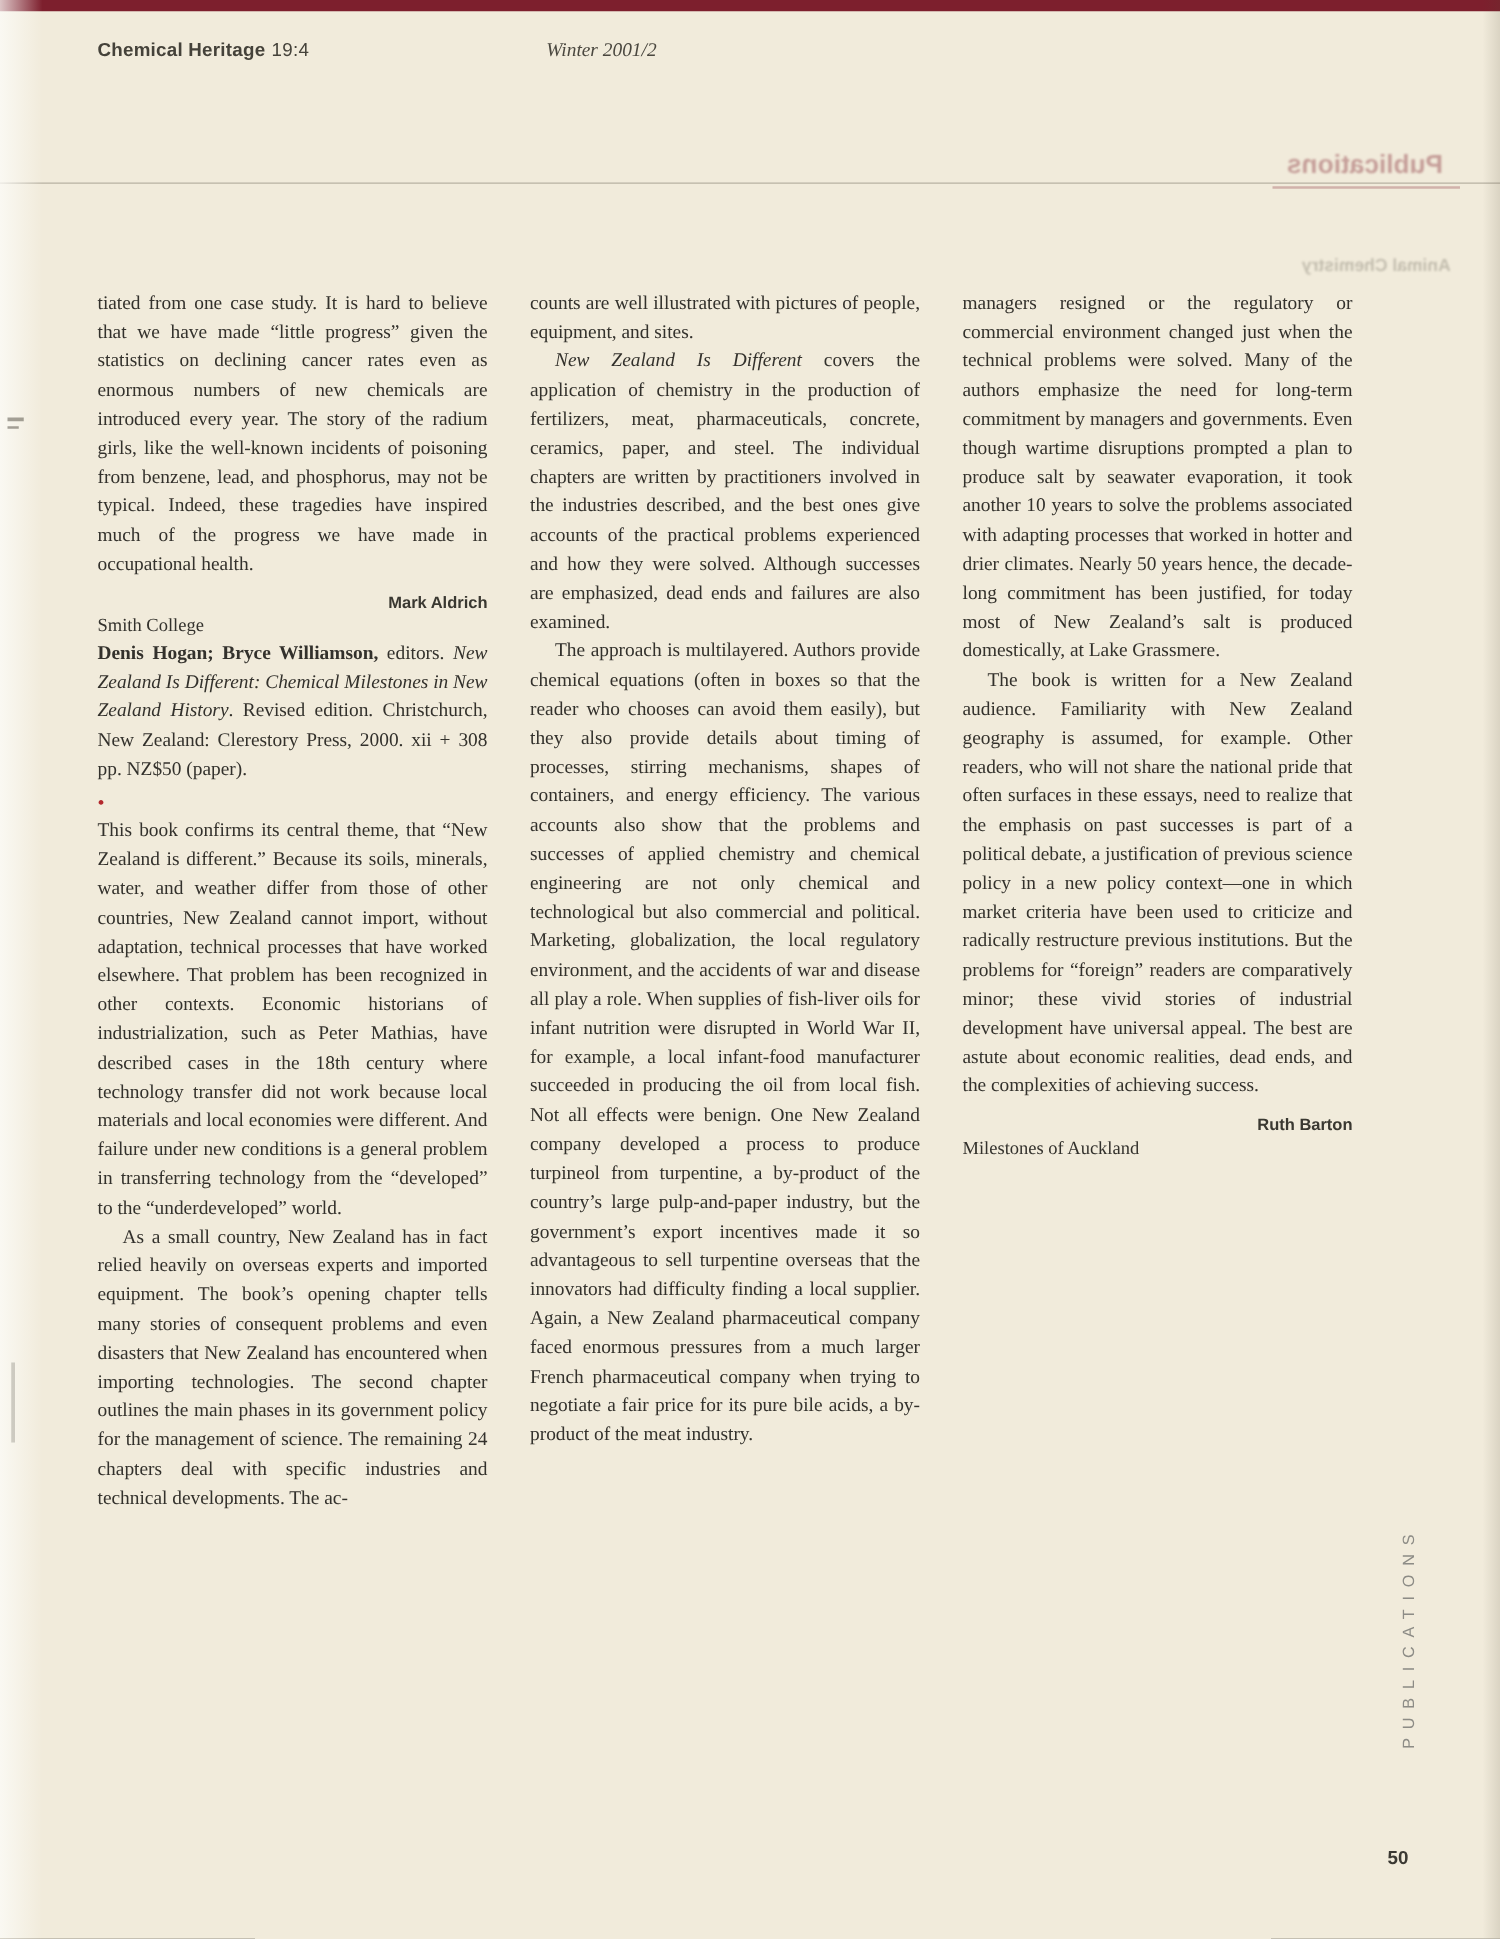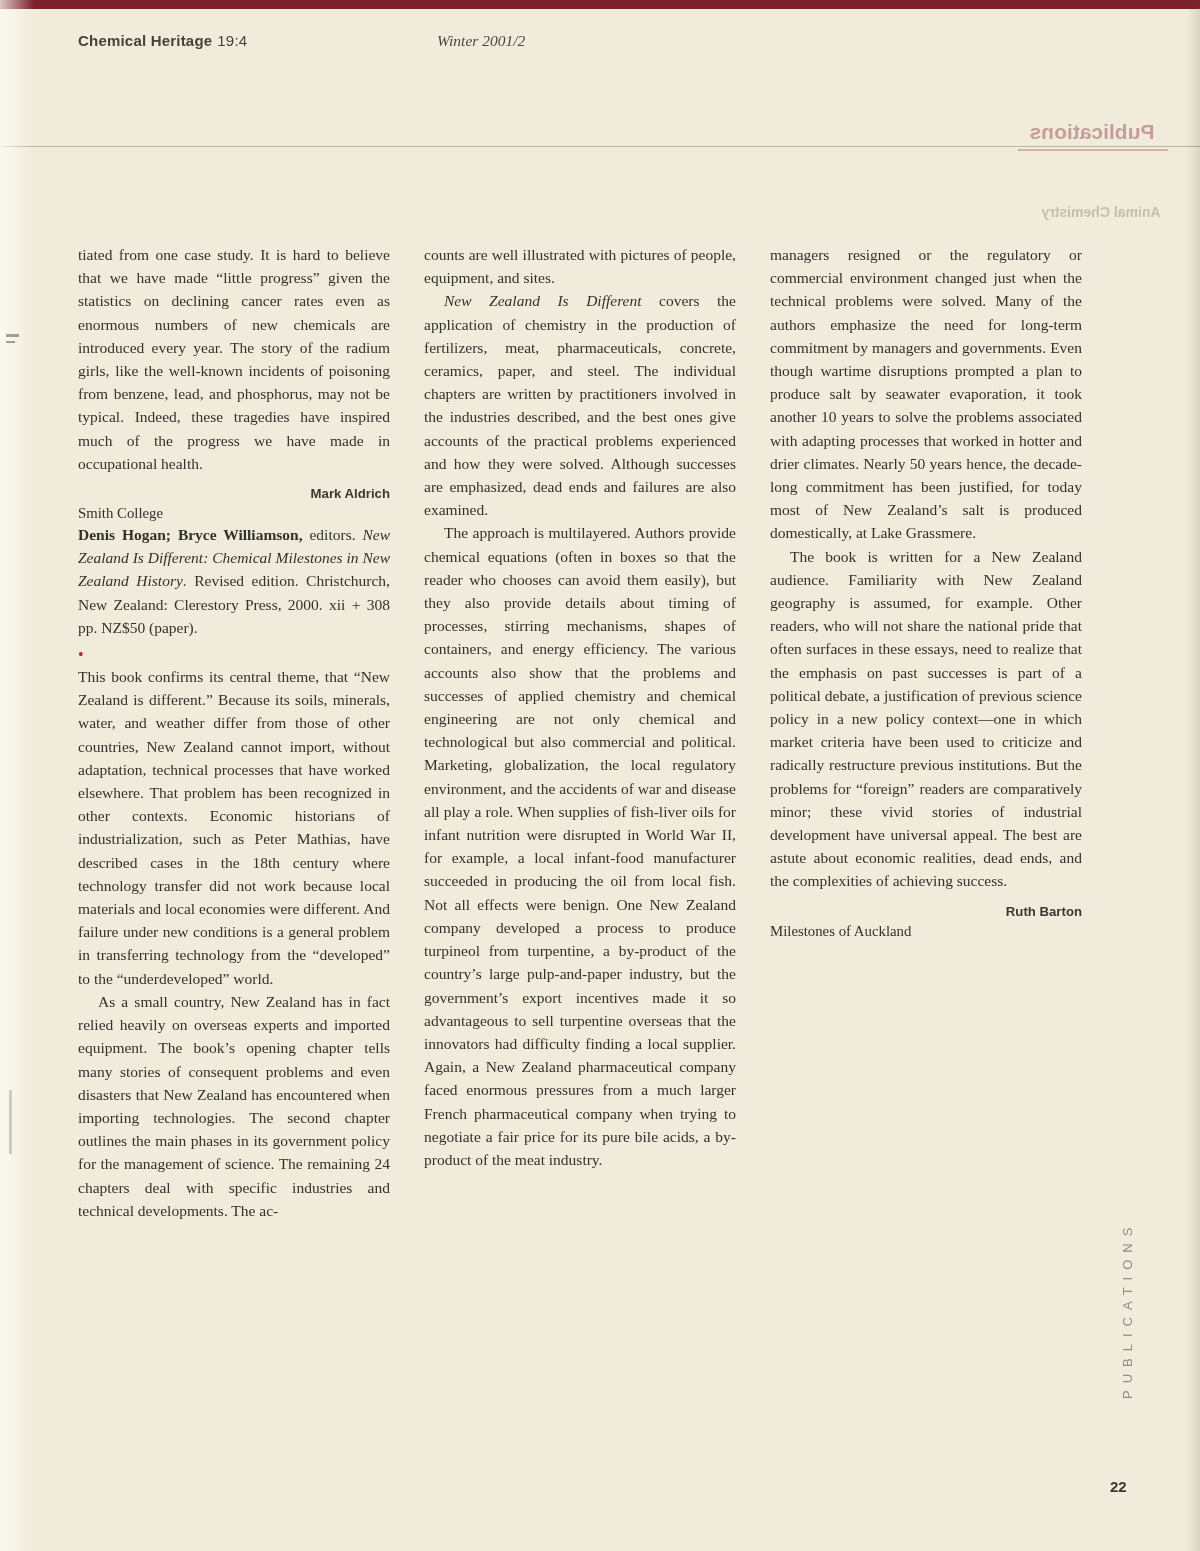--- a/index.html
+++ b/index.html
@@ -32,21 +32,21 @@
   .rule { position: absolute; top: 146px; left: 0; width: 100%; height: 1px; background: #b8b2a3; }
 
   
   .bleed { position: absolute; transform: scaleX(-1); filter: blur(0.7px);
     font-family: "Liberation Sans", sans-serif; font-weight: 700; pointer-events: none; }
   .bleed-pub { top: 120px; left: 1008px; width: 168px; font-size: 21px; color: rgba(125,31,45,0.38); text-align: center; }
   .bleed-rule { position: absolute; top: 149px; left: 1018px; width: 150px; height: 2px;
     background: rgba(125,31,45,0.28); filter: blur(0.6px); pointer-events: none; }
   .bleed-animal { top: 204px; left: 1026px; width: 150px; font-size: 14px; color: rgba(60,55,45,0.25); text-align: center; }
 
-  .col { position: absolute; top: 243px; width: 312px; font-size: 15.5px; line-height: 23.2px; text-align: justify; }
+  .col { position: absolute; top: 231px; width: 312px; font-size: 15.5px; line-height: 23.2px; text-align: justify; }
   .col1 { left: 78px; }
   .col2 { left: 424px; }
   .col3 { left: 770px; }
   p.body { margin: 0; }
   p.ind { text-indent: 20px; }
   .byline { margin-top: 10px; font-family: "Liberation Sans", sans-serif; font-weight: 700;
     font-size: 13.2px; line-height: 18px; color: #3a3831; text-align: right; }
   .affil { font-size: 14.8px; line-height: 20px; text-align: left; }
   .review-heading { margin-top: 30px; font-family: "Liberation Sans", sans-serif; font-weight: 700;
     font-size: 16.5px; line-height: 21px; color: #27251f; text-align: left; }
@@ -98,20 +98,20 @@
   </section>
 
   <section class="col col3">
     <p class="body">managers resigned or the regulatory or commercial environment changed just when the technical problems were solved. Many of the authors emphasize the need for long-term commitment by managers and governments. Even though wartime disruptions prompted a plan to produce salt by seawater evaporation, it took another 10 years to solve the problems associated with adapting processes that worked in hotter and drier climates. Nearly 50 years hence, the decade-long commitment has been justified, for today most of New Zealand’s salt is produced domestically, at Lake Grassmere.</p>
     <p class="body ind">The book is written for a New Zealand audience. Familiarity with New Zealand geography is assumed, for example. Other readers, who will not share the national pride that often surfaces in these essays, need to realize that the emphasis on past successes is part of a political debate, a justification of previous science policy in a new policy context—one in which market criteria have been used to criticize and radically restructure previous institutions. But the problems for “foreign” readers are comparatively minor; these vivid stories of industrial development have universal appeal. The best are astute about economic realities, dead ends, and the complexities of achieving success.</p>
     <p class="byline">Ruth Barton</p>
     <p class="affil">Milestones of Auckland</p>
   </section>
 
   <div class="vertical-label">PUBLICATIONS</div>
-  <div class="page-number">22</div>
+  <div class="page-number">50</div>
 
   <div class="edge-left"></div>
   <div class="edge-right"></div>
   <div class="mark mark1"></div>
   <div class="mark mark2"></div>
   <div class="mark mark3"></div>
 </div>
 
 </body></html>

